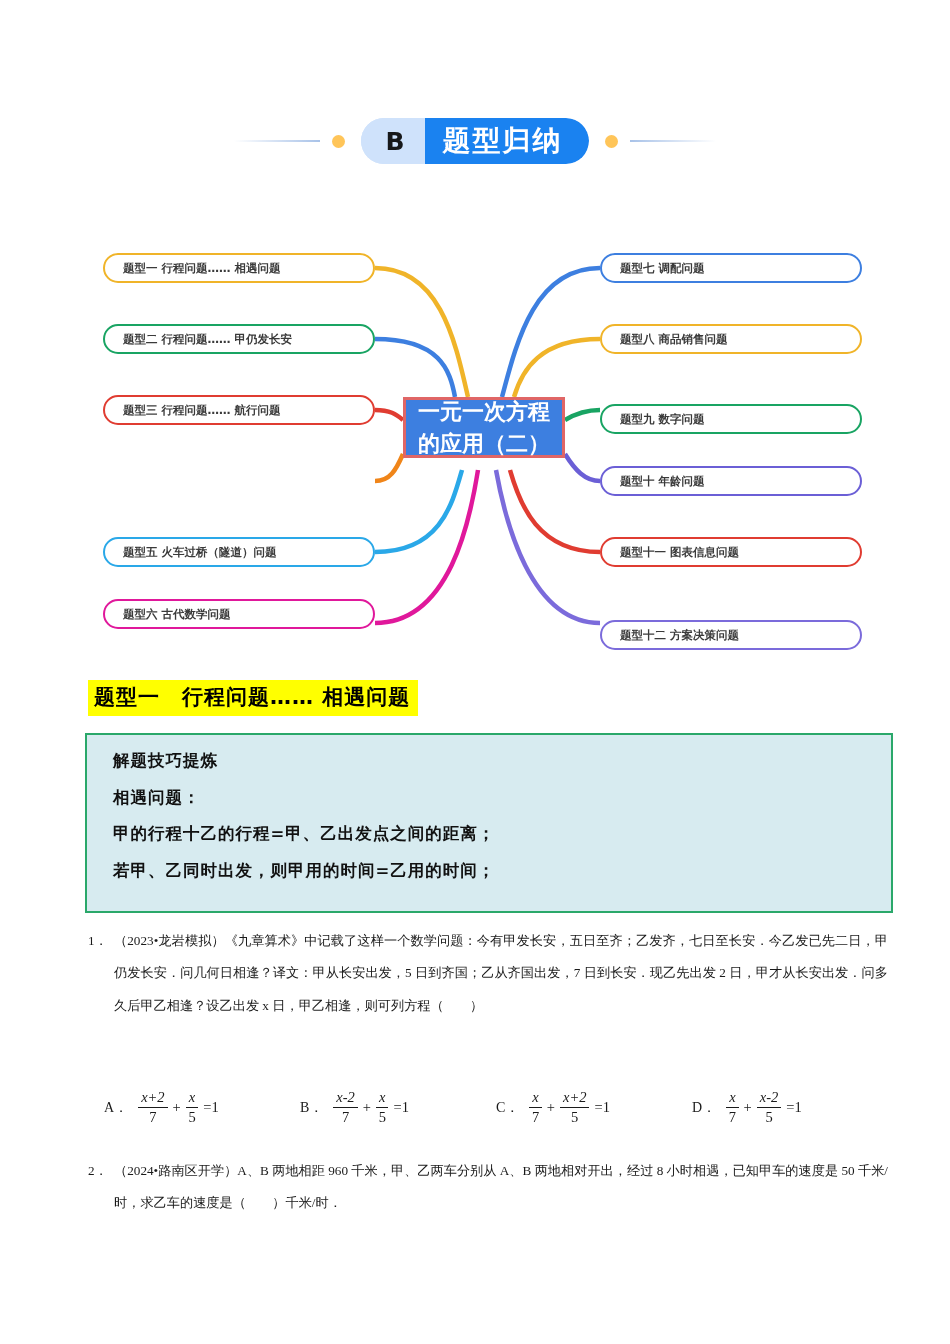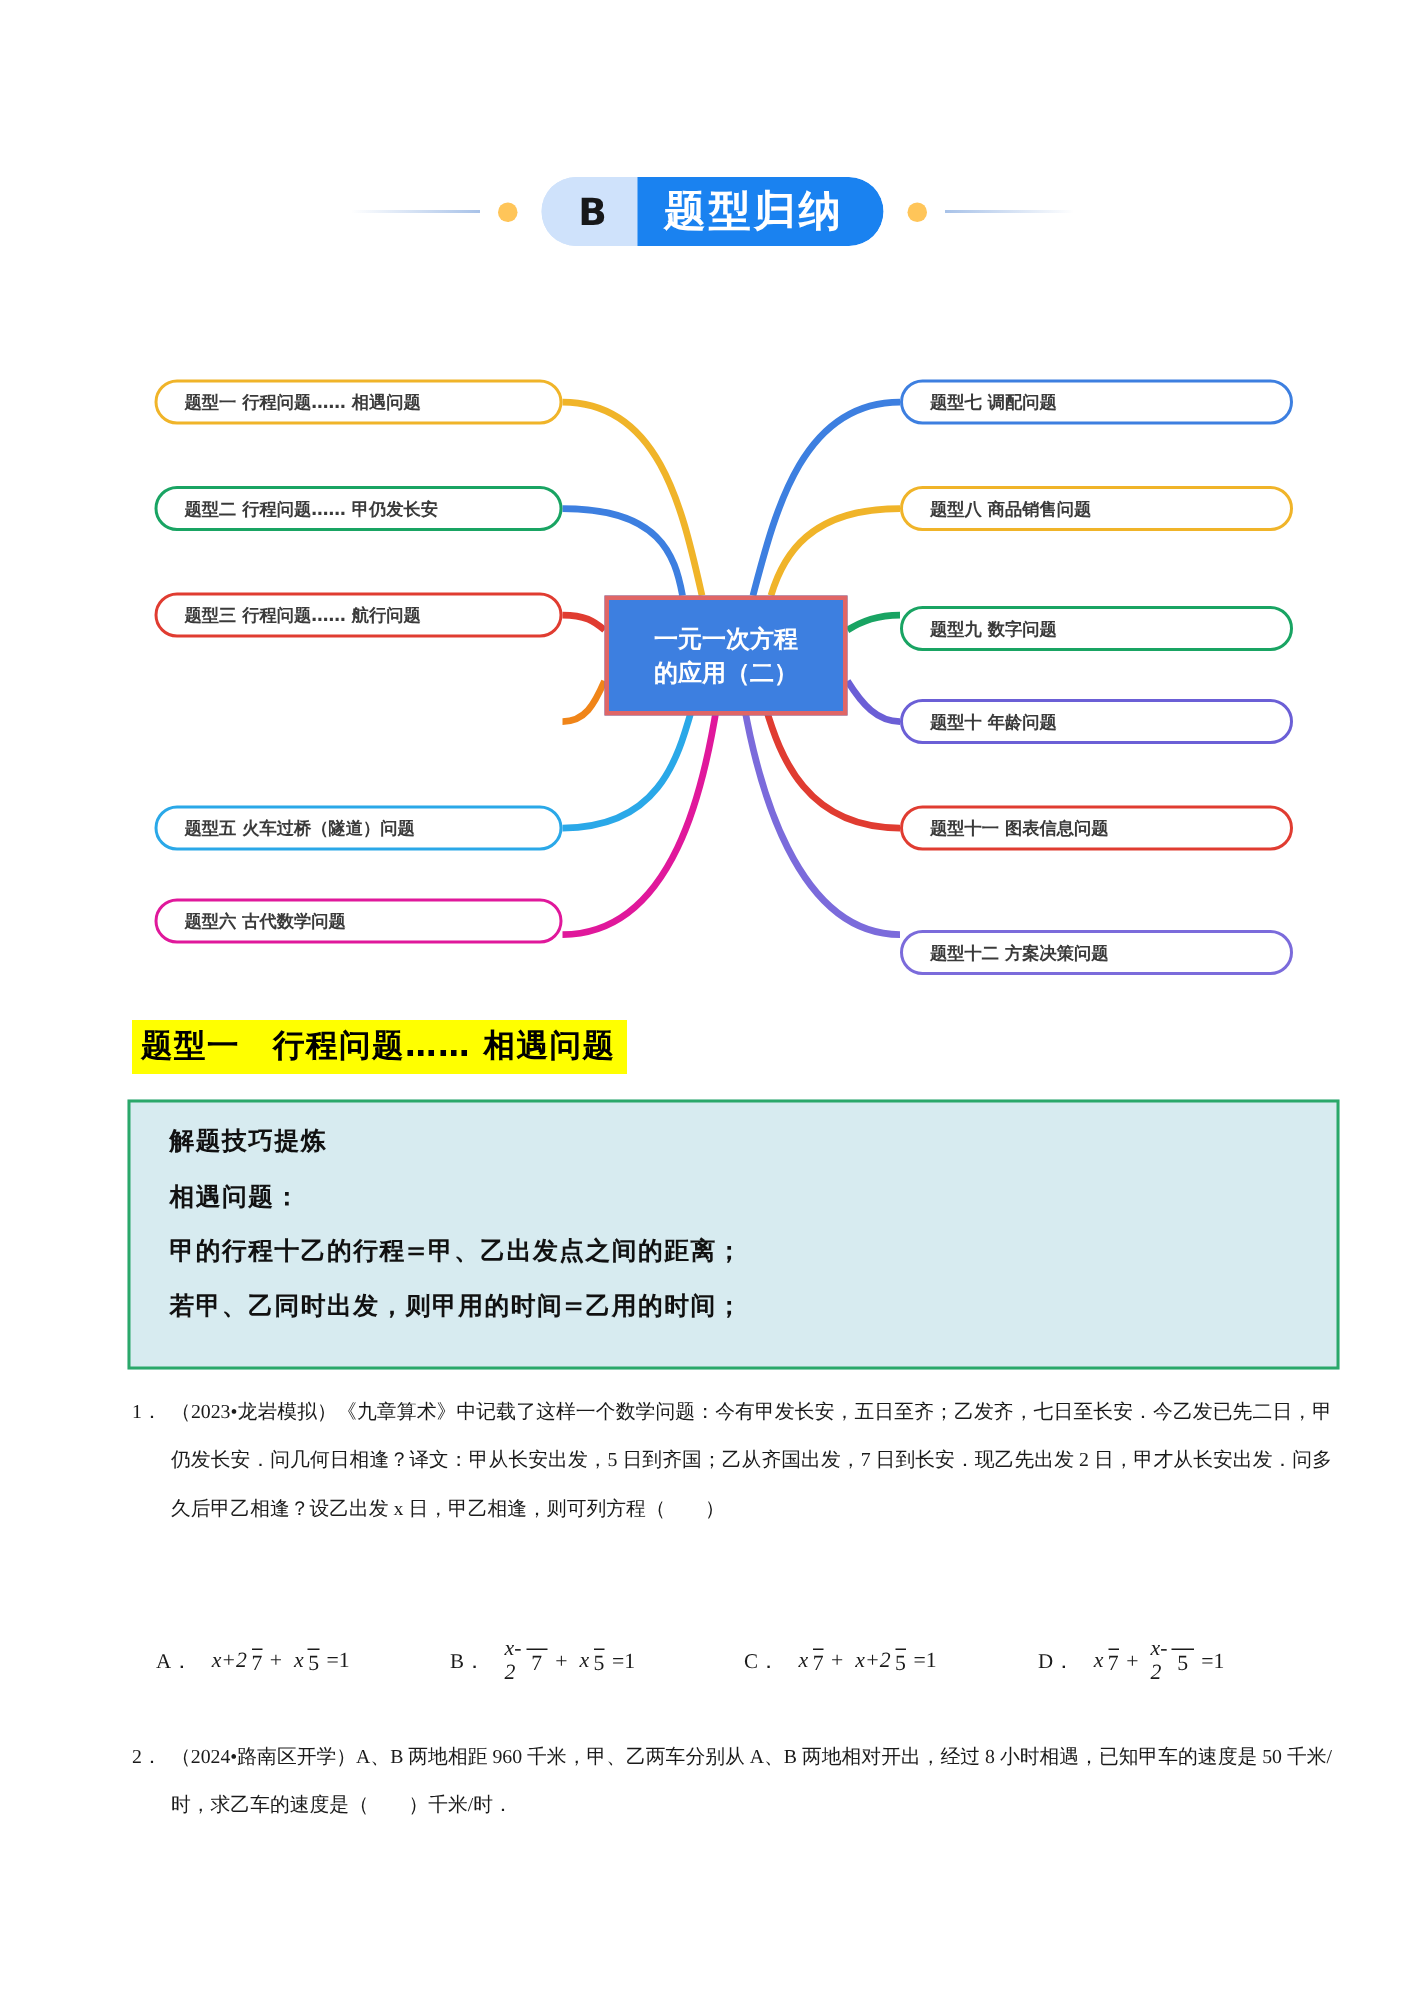--- a/index.html
+++ b/index.html
@@ -76,29 +76,29 @@
     font-size: 11.5px;
     color: #3a3a3a;
     white-space: nowrap;
   }
   .node.left  { left: 103px; width: 272px; }
   .node.right { left: 600px; width: 262px; }
 
   .center-node {
     position: absolute;
     left: 403px; top: 167px;
-    width: 162px; height: 80px;
+    width: 162px; height: 61px;
     background: #3d7fe0;
     border: 3px solid #e06666;
     display: flex; flex-direction: column;
     align-items: center; justify-content: center;
     color: #ffffff;
     font-family: "DejaVu Sans", sans-serif;
     font-weight: bold;
-    font-size: 16px;
+    font-size: 22px;
     line-height: 1.45;
     z-index: 5;
   }
 
   
   .section-head {
     position: absolute;
     top: 680px; left: 88px;
     background: #ffff00;
     color: #000000;
@@ -152,21 +152,21 @@
     display: flex;
     align-items: center;
     font-family: "Liberation Serif", serif;
     font-size: 14px;
     color: #1a1a1a;
   }
   .opt { display: flex; align-items: center; }
   .opt-label { margin-right: 8px; font-size: 14px; }
   .eq { display: flex; align-items: center; font-size: 15px; }
   .frac {
-    display: inline-flex; flex-direction: row;
+    display: inline-flex; flex-direction: column;
     align-items: center; justify-content: center;
     margin: 0 2px; vertical-align: middle;
   }
   .frac .num {
     font-style: italic; font-size: 14.5px;
     padding: 0 3px 1px 3px; line-height: 1.1;
   }
   .frac .den {
     font-size: 14.5px; line-height: 1.15;
     border-top: 1.1px solid #1a1a1a;

